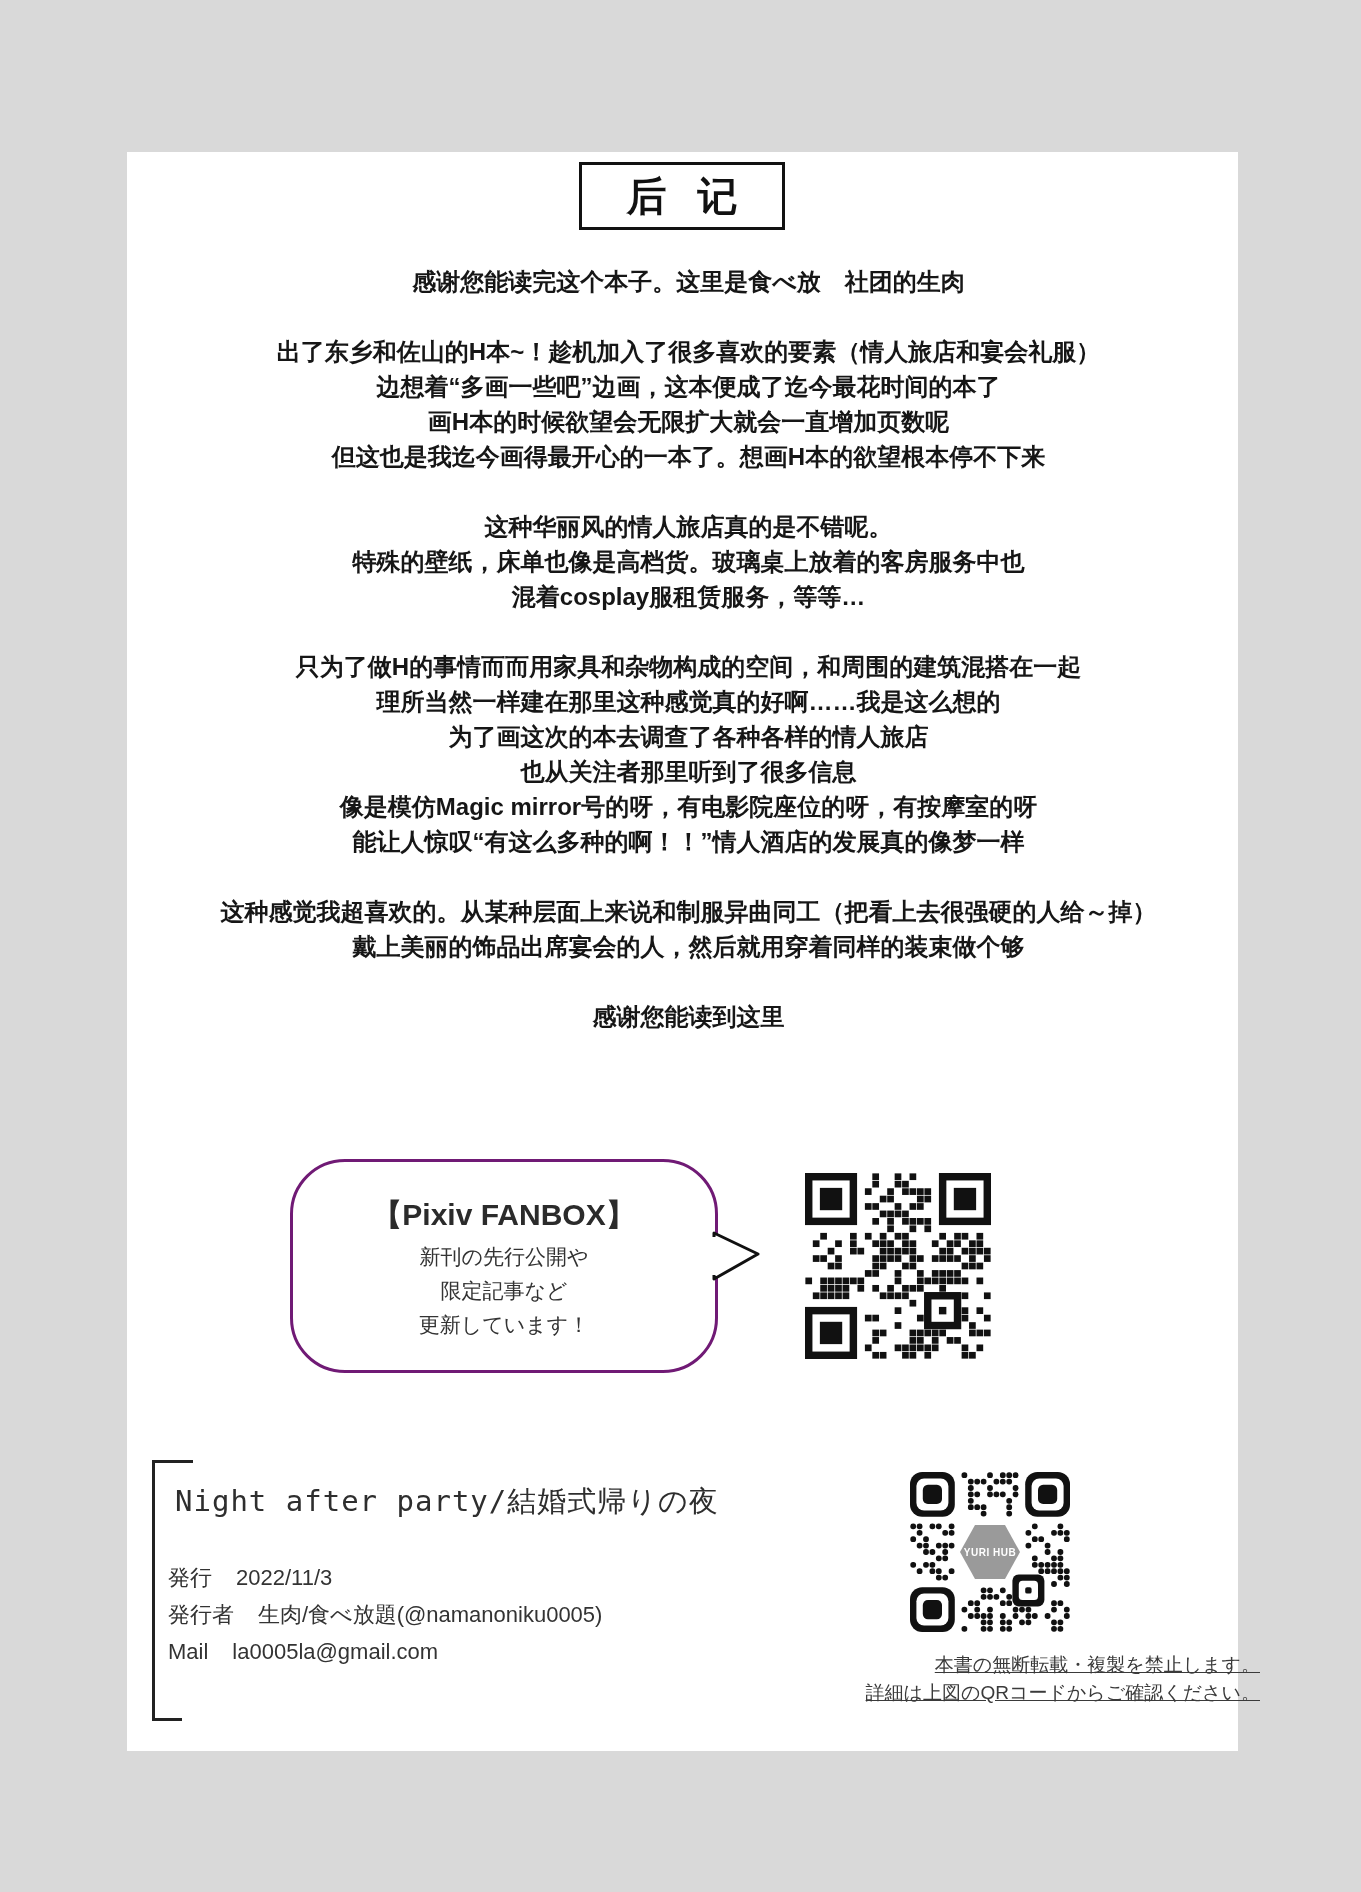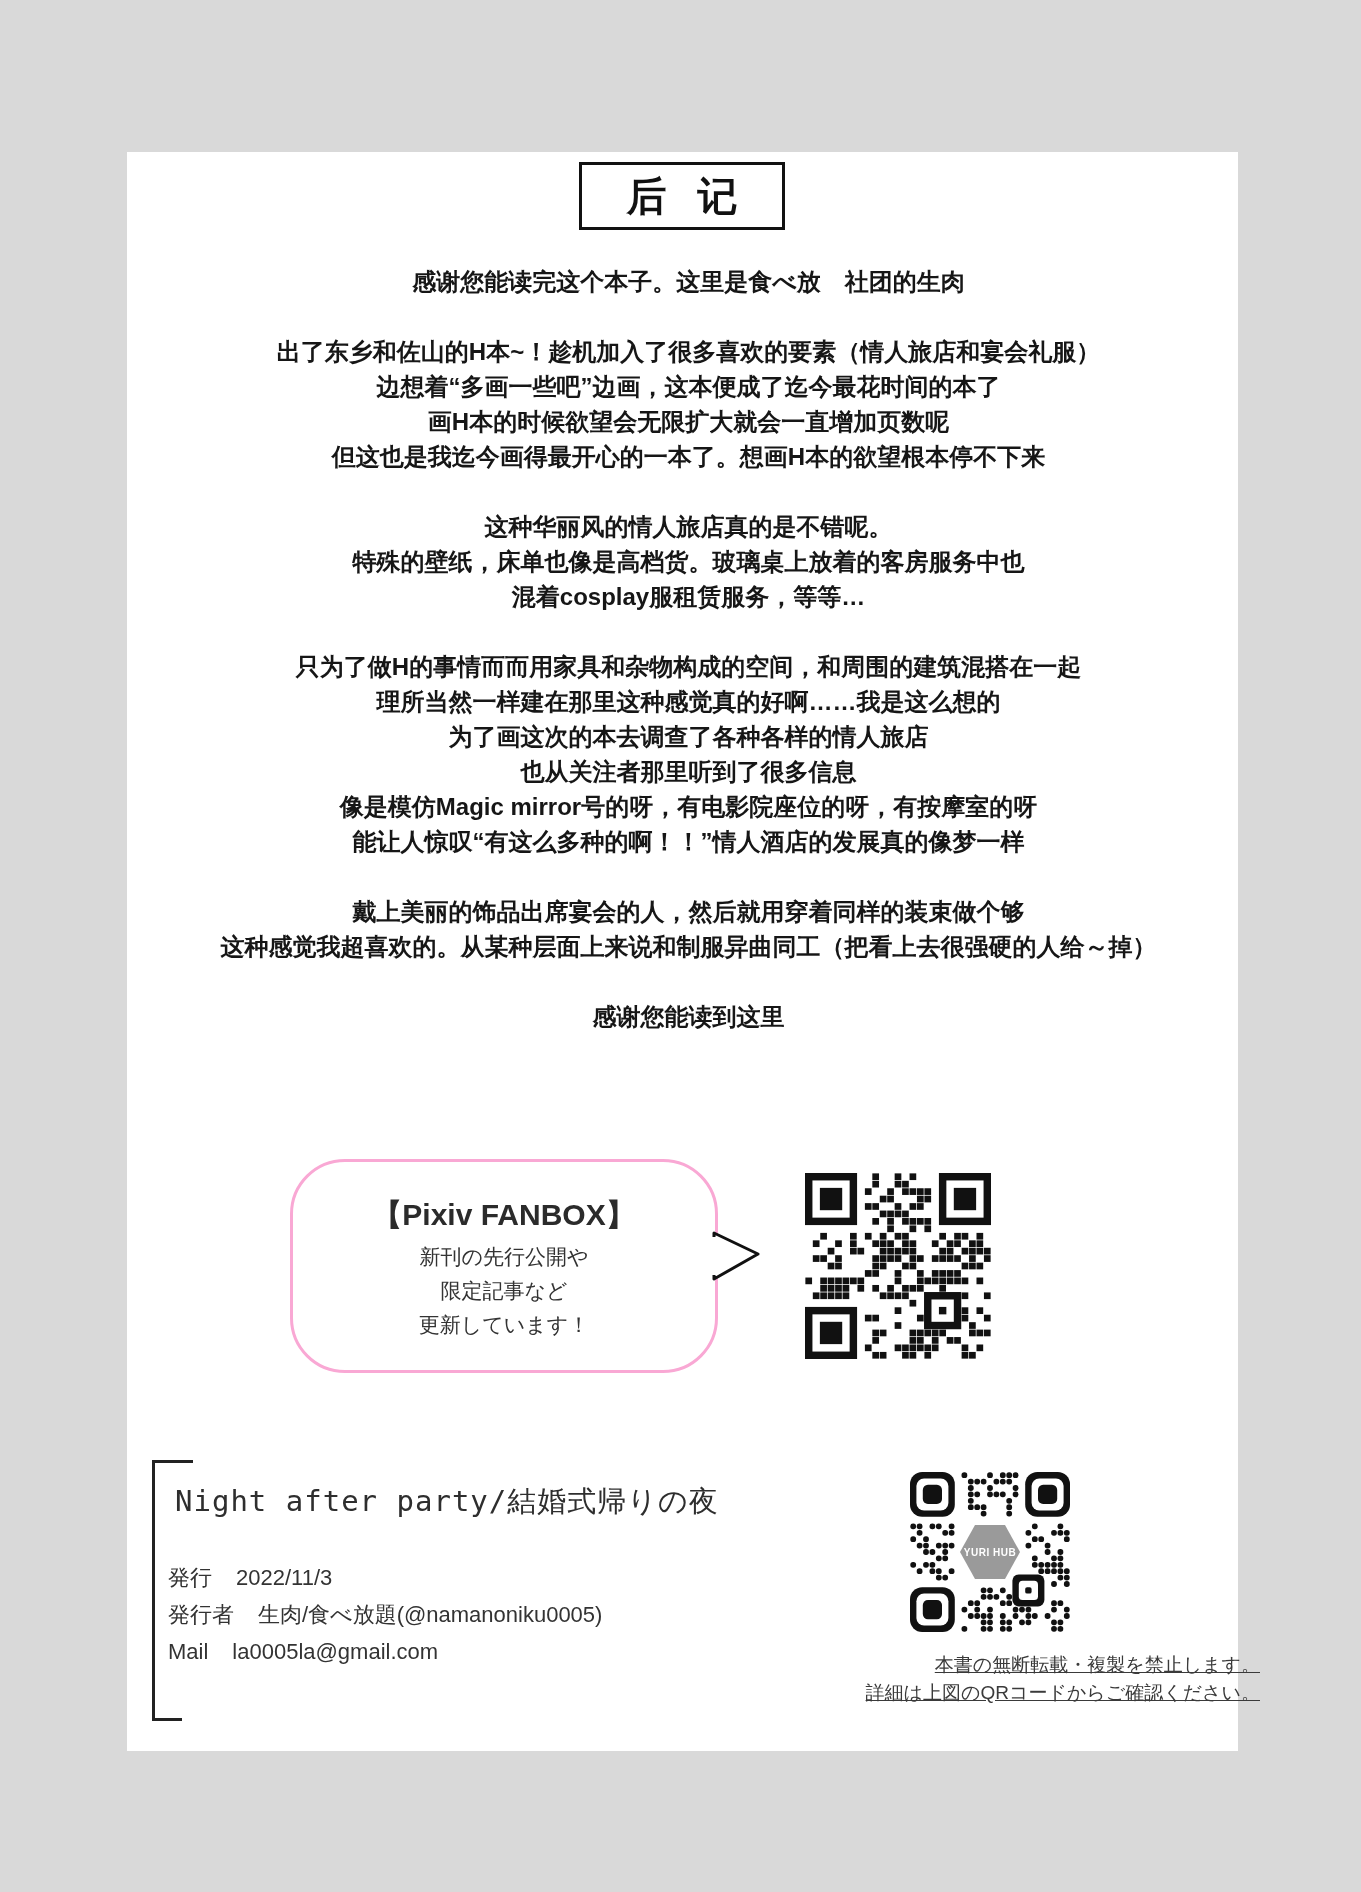--- a/index.html
+++ b/index.html
@@ -29,21 +29,21 @@
     position:absolute;left:0;right:0;top:112px;
     text-align:center;color:#161616;
     font-size:24px;line-height:35px;font-weight:600;margin-left:12px;
   }
   .para{margin:0 0 35px 0;}
   .para.thanks{margin-top:5px;}
   .tline{white-space:nowrap;}
   
   .bubble{
     position:absolute;left:163px;top:1007px;width:428px;height:214px;
-    box-sizing:border-box;border:3px solid #f9a8d4;border-radius:55px;
+    box-sizing:border-box;border:3px solid #701a75;border-radius:55px;
     background:#fff;text-align:center;padding-top:32px;
   }
   .bubble-title{font-size:30px;font-weight:bold;color:#2b2b2b;line-height:42px;margin-bottom:4px;}
   .bubble-line{font-size:21px;line-height:34px;color:#333;}
   .bubble-tail{position:absolute;left:585px;top:1078px;}
   
   .qr-fanbox{position:absolute;left:678px;top:1021px;}
   .qr-yuri{position:absolute;left:783px;top:1320px;}
   
   .bracket-v{position:absolute;left:25px;top:1308px;width:3px;height:261px;background:#222;}
@@ -93,22 +93,22 @@
       </div>
       <div class="para">
         <div class="tline">只为了做H的事情而而用家具和杂物构成的空间，和周围的建筑混搭在一起</div>
         <div class="tline">理所当然一样建在那里这种感觉真的好啊……我是这么想的</div>
         <div class="tline">为了画这次的本去调查了各种各样的情人旅店</div>
         <div class="tline">也从关注者那里听到了很多信息</div>
         <div class="tline">像是模仿Magic mirror号的呀，有电影院座位的呀，有按摩室的呀</div>
         <div class="tline">能让人惊叹“有这么多种的啊！！”情人酒店的发展真的像梦一样</div>
       </div>
       <div class="para">
+        <div class="tline">这种感觉我超喜欢的。从某种层面上来说和制服异曲同工（把看上去很强硬的人给～掉）</div>
         <div class="tline">戴上美丽的饰品出席宴会的人，然后就用穿着同样的装束做个够</div>
-        <div class="tline">这种感觉我超喜欢的。从某种层面上来说和制服异曲同工（把看上去很强硬的人给～掉）</div>
       </div>
       <div class="para thanks">
         <div class="tline">感谢您能读到这里</div>
       </div>
     </div>
 
     <div class="bubble">
       <div class="bubble-title">【Pixiv FANBOX】</div>
       <div class="bubble-line">新刊の先行公開や</div>
       <div class="bubble-line">限定記事など</div>

